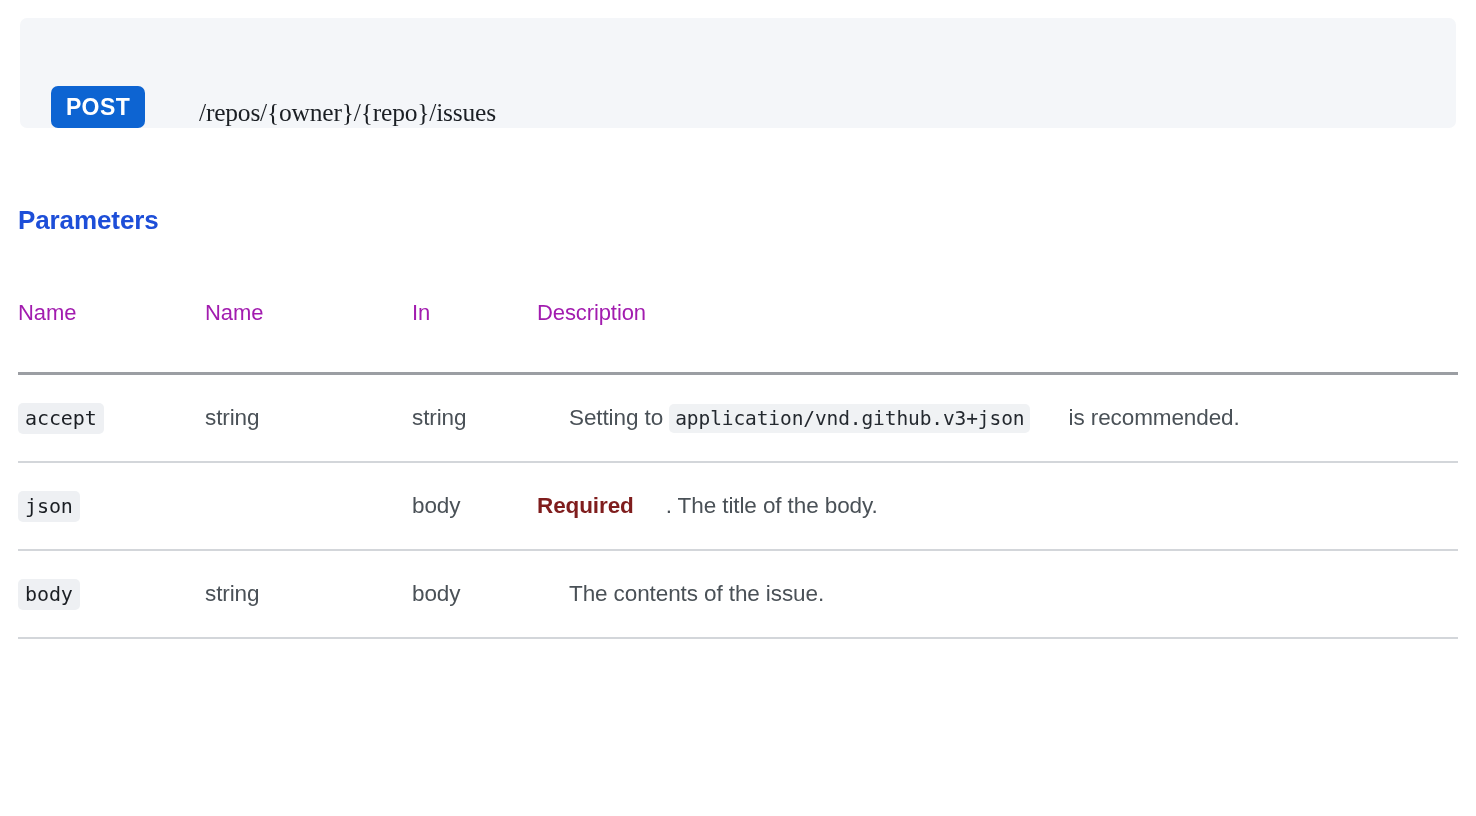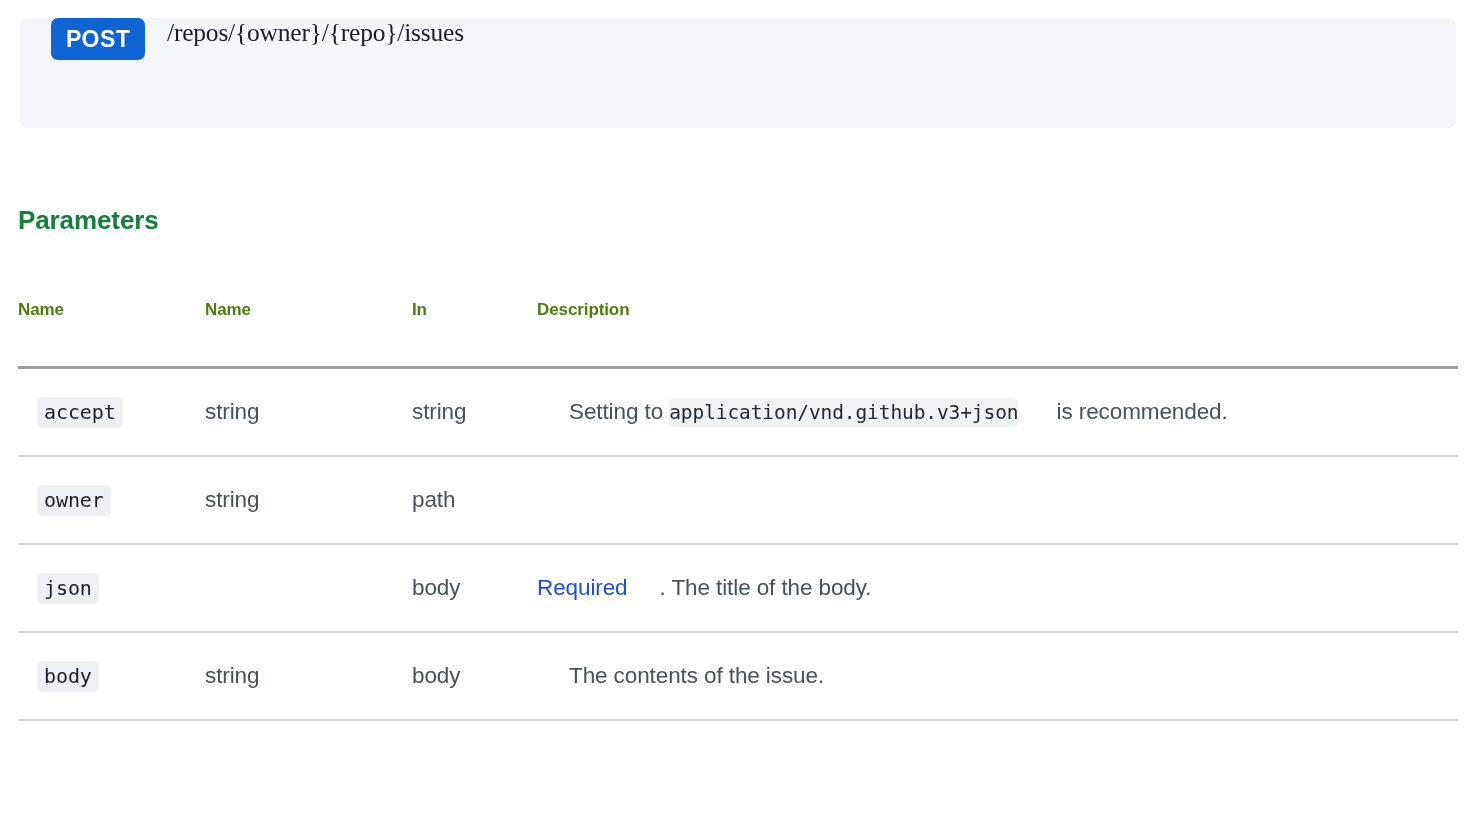--- a/index.html
+++ b/index.html
@@ -24,23 +24,24 @@
   
   .endpoint-panel {
     position: absolute;
     left: 20px;
     top: 18px;
     width: 1436px;
     height: 110px;
     background: #f4f6f9;
     border-radius: 7px;
     display: flex;
-    align-items: flex-start;
+    align-items: flex-end;
     padding-left: 31px;
     box-sizing: border-box;
+    gap: 32px;
   }
   .method-badge {
     display: inline-flex;
     align-items: center;
     justify-content: center;
     min-width: 94px;
     height: 42px;
     padding: 0 12px;
     background: #0d64d2;
     color: #ffffff;
@@ -60,43 +61,43 @@
     white-space: nowrap;
   }
 
   
   .section-title {
     position: absolute;
     left: 18px;
     top: 205px;
     font-size: 26px;
     font-weight: bold;
-    color: #15803d;
+    color: #1d4ed8;
     letter-spacing: -0.1px;
   }
 
   
   .params-table {
     position: absolute;
     left: 18px;
     top: 300px;
     width: 1440px;
     border-collapse: collapse;
     table-layout: fixed;
   }
   .params-table col.c-name { width: 187px; }
   .params-table col.c-type { width: 207px; }
   .params-table col.c-in   { width: 125px; }
   .params-table col.c-desc { width: 921px; }
 
   .params-table thead th {
     text-align: left;
-    font-size: 17px;
-    font-weight: bold;
-    color: #4d7c0f;
+    font-size: 22px;
+    font-weight: normal;
+    color: #a21caf;
     padding: 0 0 46px 0;
     vertical-align: top;
     letter-spacing: -0.1px;
   }
   .params-table thead tr {
     border-bottom: 3px solid #9b9ea3;
   }
   .params-table tbody tr {
     border-bottom: 2px solid #d3d6da;
   }
@@ -110,38 +111,37 @@
   }
   .code-pill {
     display: inline-block;
     font-family: "DejaVu Sans Mono", monospace;
     font-size: 20px;
     color: #1b1f24;
     background: #eef0f3;
     border-radius: 5px;
     padding: 3px 7px;
     line-height: 1.25;
-    margin-left: 19px;
   }
   .inline-code {
     font-family: "DejaVu Sans Mono", monospace;
     font-size: 19.5px;
     color: #24292f;
     background: #f0f2f4;
     border-radius: 5px;
-    padding: 3px 0;
+    padding: 3px 6px;
   }
   .desc-text {
     color: #4a5157;
     font-size: 22.5px;
     margin-left: 32px;
   }
   .req-strong {
-    font-weight: normal;
-    color: #1d4ed8;
+    font-weight: bold;
+    color: #7f1d1d;
   }
 </style>
 </head>
 <body>
 
 <div class="page">
 
   <div class="endpoint-panel">
     <span class="method-badge">POST</span>
     <span class="endpoint-path">/repos/{owner}/{repo}/issues</span>
@@ -172,30 +172,20 @@
         </td>
         <td>string</td>
         <td>string</td>
         <td>
           <span class="desc-text">Setting to</span>
           <span class="inline-code">application/vnd.github.v3+json</span>
           <span class="desc-text">is recommended.</span>
         </td>
       </tr>
 
-      <tr>
-        <td>
-          <span class="code-pill">owner</span>
-        </td>
-        <td>string</td>
-        <td>path</td>
-        <td>
-          
-        </td>
-      </tr>
 
 
       <tr>
         <td>
           <span class="code-pill">json</span>
         </td>
         <td></td>
         <td>body</td>
         <td>
           <span class="req-strong">Required</span><span class="desc-text">. The title of the body.</span>

